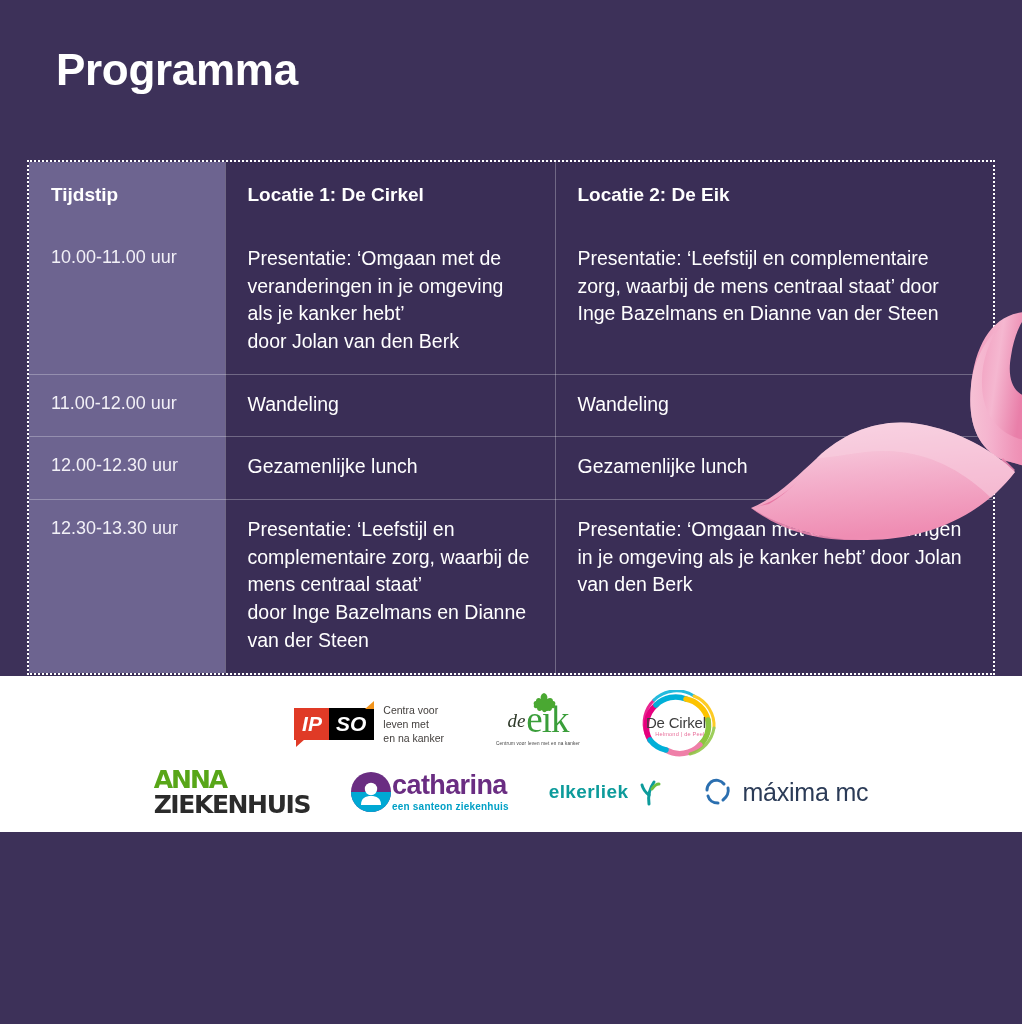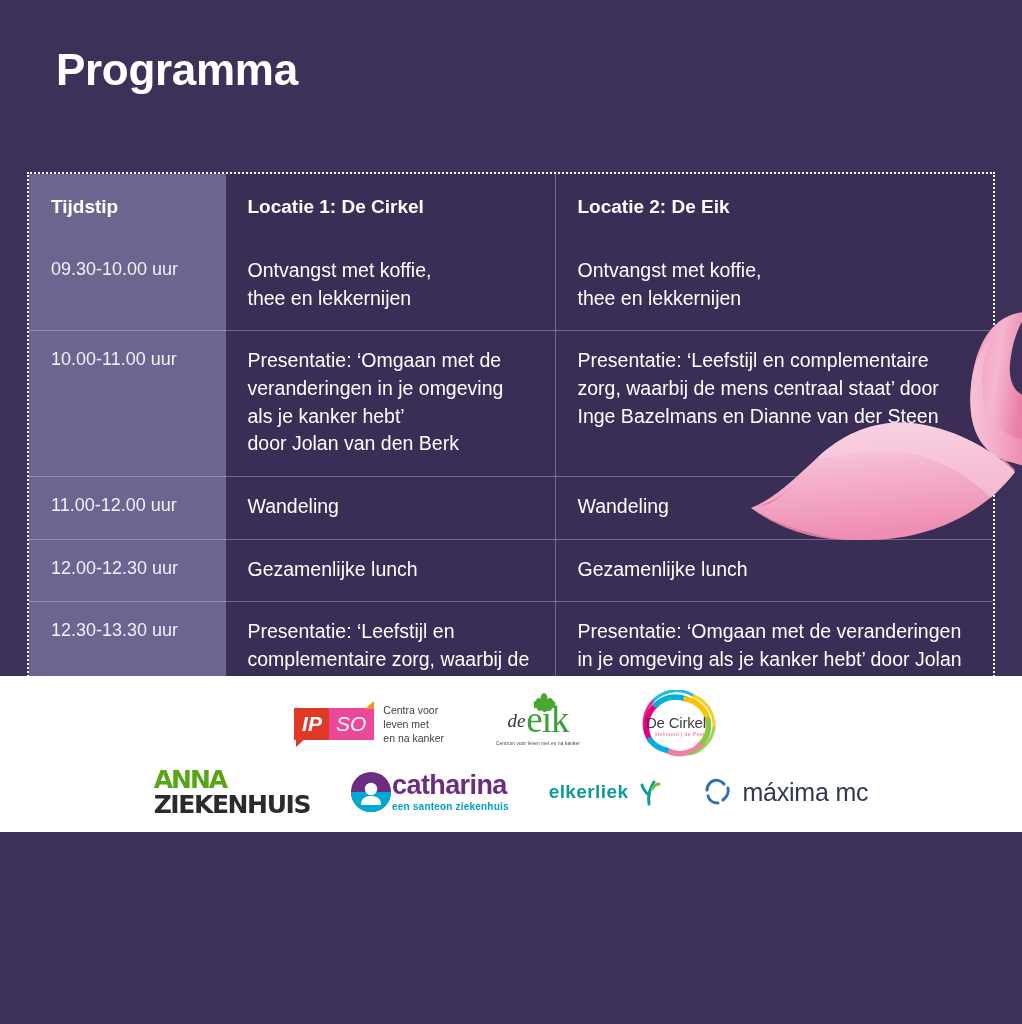--- a/index.html
+++ b/index.html
@@ -31,21 +31,21 @@
     font-weight: bold;
     color: #ffffff;
     letter-spacing: -0.3px;
     line-height: 1.1;
   }
 
   
   .table-wrap {
     position: absolute;
     left: 27px;
-    top: 172px;
+    top: 160px;
     width: 968px;
     border: 2px dotted #ffffff;
     box-sizing: border-box;
   }
   table.program {
     width: 100%;
     border-collapse: collapse;
     table-layout: fixed;
   }
   table.program col.c1 { width: 196px; }
@@ -149,23 +149,23 @@
   .ipso-mark .ip {
     background: #e03a26;
     color: #ffffff;
     font-weight: bold;
     font-size: 21px;
     padding: 5px 7px 6px 8px;
     line-height: 1;
     font-style: italic;
   }
   .ipso-mark .so {
-    background: #ec4899;
+    background: #000000;
     color: #ffffff;
-    font-weight: normal;
+    font-weight: bold;
     font-size: 21px;
     padding: 5px 8px 6px 7px;
     line-height: 1;
     font-style: italic;
   }
   .ipso-mark .tail {
     position: absolute;
     left: 2px;
     bottom: -7px;
     width: 0; height: 0;
@@ -305,27 +305,20 @@
           <col class="c3">
         </colgroup>
       <thead>
         <tr>
           <th class="timecol">Tijdstip</th>
           <th>Locatie 1: De Cirkel</th>
           <th>Locatie 2: De Eik</th>
         </tr>
       </thead>
       <tbody>
-        <tr>
-          <td class="timecol">09.30-10.00 uur</td>
-          <td style="white-space: pre-line;">Ontvangst met koffie,
-thee en lekkernijen</td>
-          <td style="white-space: pre-line;">Ontvangst met koffie,
-thee en lekkernijen</td>
-        </tr>
         <tr>
           <td class="timecol">10.00-11.00 uur</td>
           <td style="white-space: pre-line;">Presentatie: ‘Omgaan met de veranderingen in je omgeving als je kanker hebt’
 door Jolan van den Berk</td>
           <td>Presentatie: ‘Leefstijl en complementaire zorg, waarbij de mens centraal staat’ door Inge Bazelmans en Dianne van der Steen</td>
         </tr>
         <tr>
           <td class="timecol">11.00-12.00 uur</td>
           <td>Wandeling</td>
           <td>Wandeling</td>

